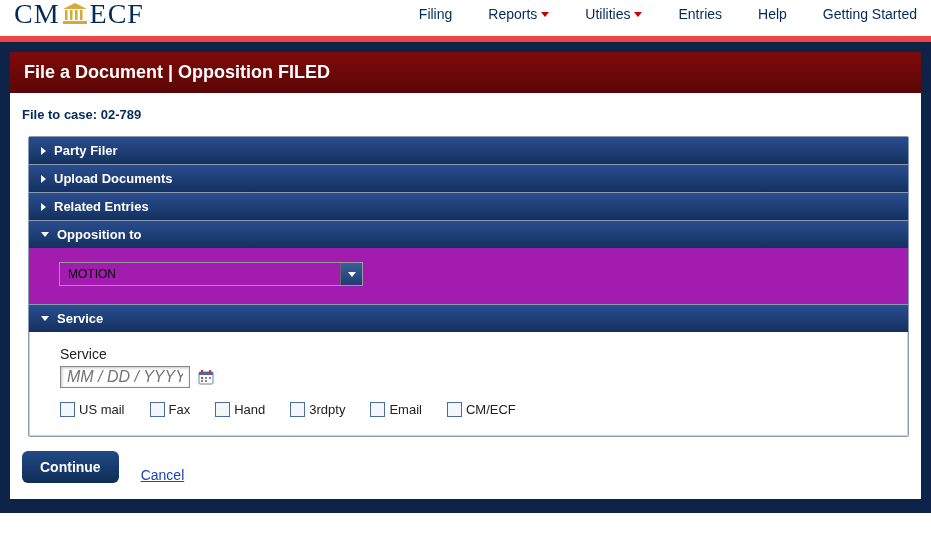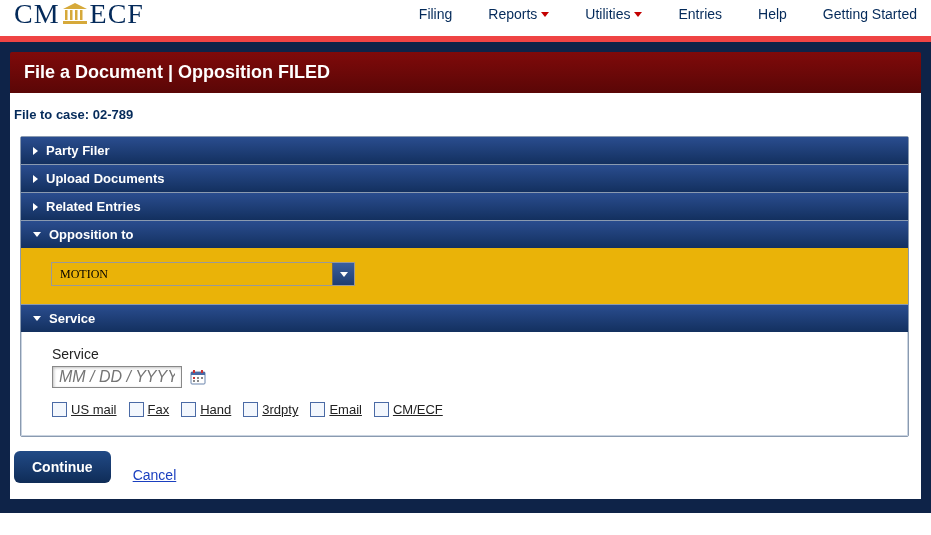--- a/index.html
+++ b/index.html
@@ -56,21 +56,21 @@
   .pagehdr {
     background: linear-gradient(#7f0a0a, #5a0606);
     color: #fff;
     font-size: 18px;
     font-weight: bold;
     padding: 10px 14px;
     border-radius: 2px 2px 0 0;
   }
   .content {
     background: #fff;
-    padding: 14px 12px 16px 4px;
+    padding: 14px 12px 16px 12px;
   }
   .casenum {
     color: #042a5a;
     font-weight: bold;
     font-size: 13px;
     margin-bottom: 14px;
   }
   .accordion {
     border: 1px solid #8a9ab0;
     border-radius: 2px;
@@ -94,23 +94,22 @@
     border-bottom: 4px solid transparent;
     border-left: 5px solid #fff;
   }
   .tri-down {
     width: 0; height: 0;
     border-left: 4px solid transparent;
     border-right: 4px solid transparent;
     border-top: 5px solid #fff;
   }
   .acc-body {
-    background: #eab308;
+    background: #a21caf;
     padding: 14px 30px 18px 30px;
-    font-family: Liberation Serif, serif;
   }
   .select-wrap {
     display: inline-flex;
     align-items: stretch;
     border: 1px solid #999;
     height: 24px;
   }
   .select-text {
     font-size: 12px;
     padding: 3px 8px;
@@ -156,24 +155,23 @@
     box-shadow: inset 1px 1px 3px rgba(0,0,0,0.25);
     font-size: 16px;
     font-style: italic;
     color: #888;
     padding: 2px 6px;
   }
   .cal-icon svg { display:block; }
   .check-row {
     display: flex;
     align-items: center;
-    gap: 6px;
+    gap: 19px;
     font-size: 13px;
     color: #222;
-    text-decoration: underline;
   }
   .check-row label { display:flex; align-items:center; gap:4px; margin-right: 6px;}
   .cb {
     width: 15px; height: 15px;
     border: 1px solid #4a6aa5;
     background: #f3f7fd;
     display: inline-block;
   }
   .footer-row {
     margin-top: 14px;

